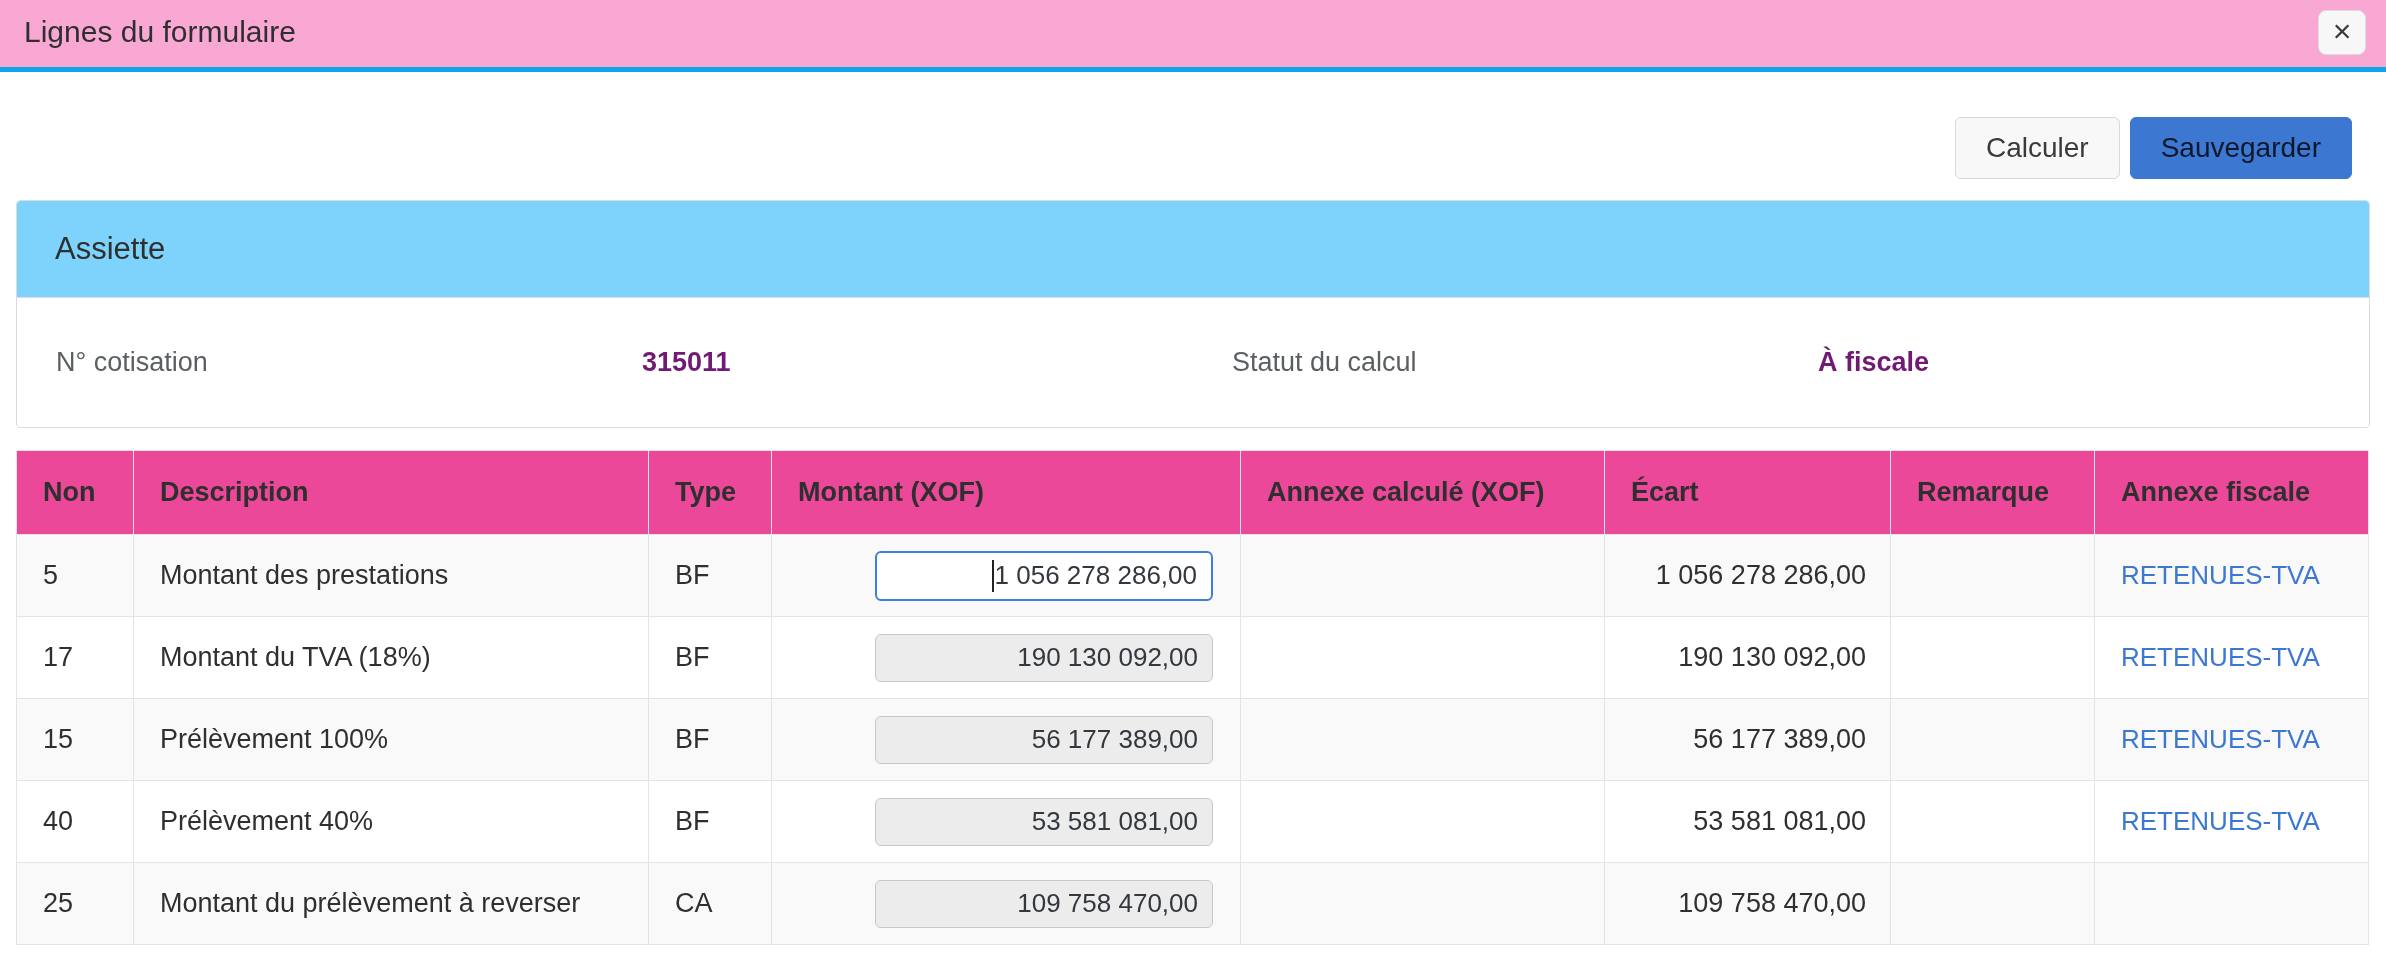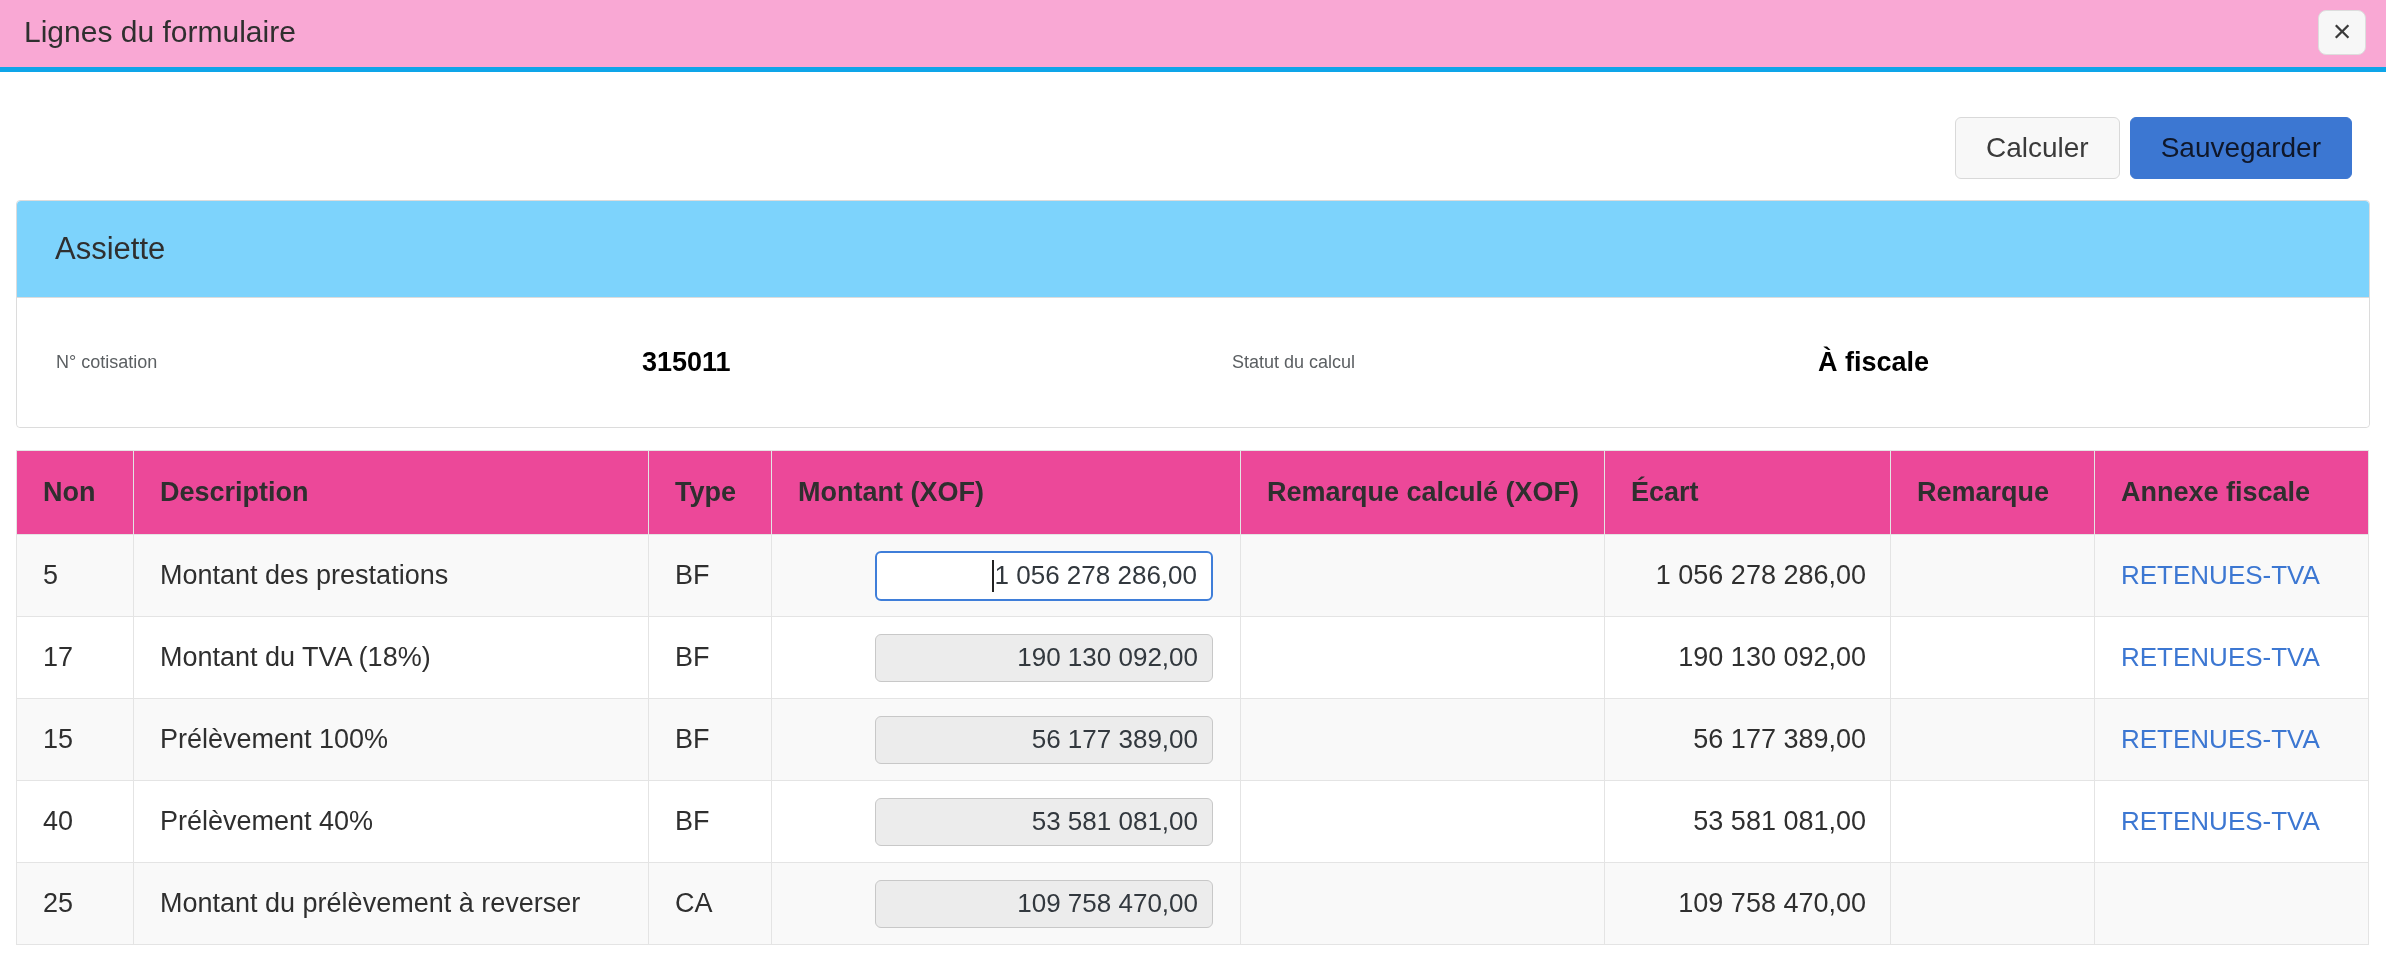--- a/index.html
+++ b/index.html
@@ -25,22 +25,22 @@
   .btn-primary { background:#3c77d2; border:1px solid #3c77d2; color:#0f172a;text-align:center; }
 
   
   .card { margin:21px 16px 0 16px; border:1px solid #dcdcdc; border-radius:4px; }
   .card-header { height:97px; background:#7dd3fc; border-bottom:1px solid #dcdcdc;
     display:flex; align-items:center; padding:0 38px; font-size:31px;
     color:#2f2f2f; border-radius:4px 4px 0 0; }
   .card-body { height:129px; display:grid;
     grid-template-columns:1fr 1fr 1fr 1fr; align-items:center; background:#fff;
     border-radius:0 0 4px 4px; }
-  .field-label { padding-left:39px; font-size:18px; color:#5b5f62; }
-  .field-value { padding-left:37px; font-size:27px; color:#000000; font-weight:bold; }
+  .field-label { padding-left:39px; font-size:27px; color:#5b5f62; }
+  .field-value { padding-left:37px; font-size:27px; color:#701a75; font-weight:bold; }
 
   
   .lines-table { margin:22px 16px 0 16px; border-collapse:collapse;
     table-layout:fixed; width:2352px; background:#fff; }
   .lines-table th, .lines-table td { border:1px solid #e4e4e4;
     font-size:27px; color:#2f2f2f; vertical-align:middle; text-align:left; }
   .lines-table thead th { height:84px; font-weight:bold; background:#ec4899;
     padding-left:26px; }
   .lines-table tbody td { height:82px; padding-left:26px; }
   .lines-table tbody tr:nth-child(odd) { background:#f9f9f9; }
@@ -97,21 +97,21 @@
       <col style="width:286px">
     <col style="width:204px">
       <col style="width:274px">
   </colgroup>
   <thead>
     <tr>
       <th>Non</th>
       <th>Description</th>
       <th>Type</th>
       <th>Montant (XOF)</th>
-      <th>Remarque calculé (XOF)</th>
+      <th>Annexe calculé (XOF)</th>
       <th>Écart</th>
       <th>Remarque</th>
       <th>Annexe fiscale</th>
     </tr>
   </thead>
   <tbody>
     <tr>
       <td>5</td>
       <td>Montant des prestations</td>
       <td>BF</td>

